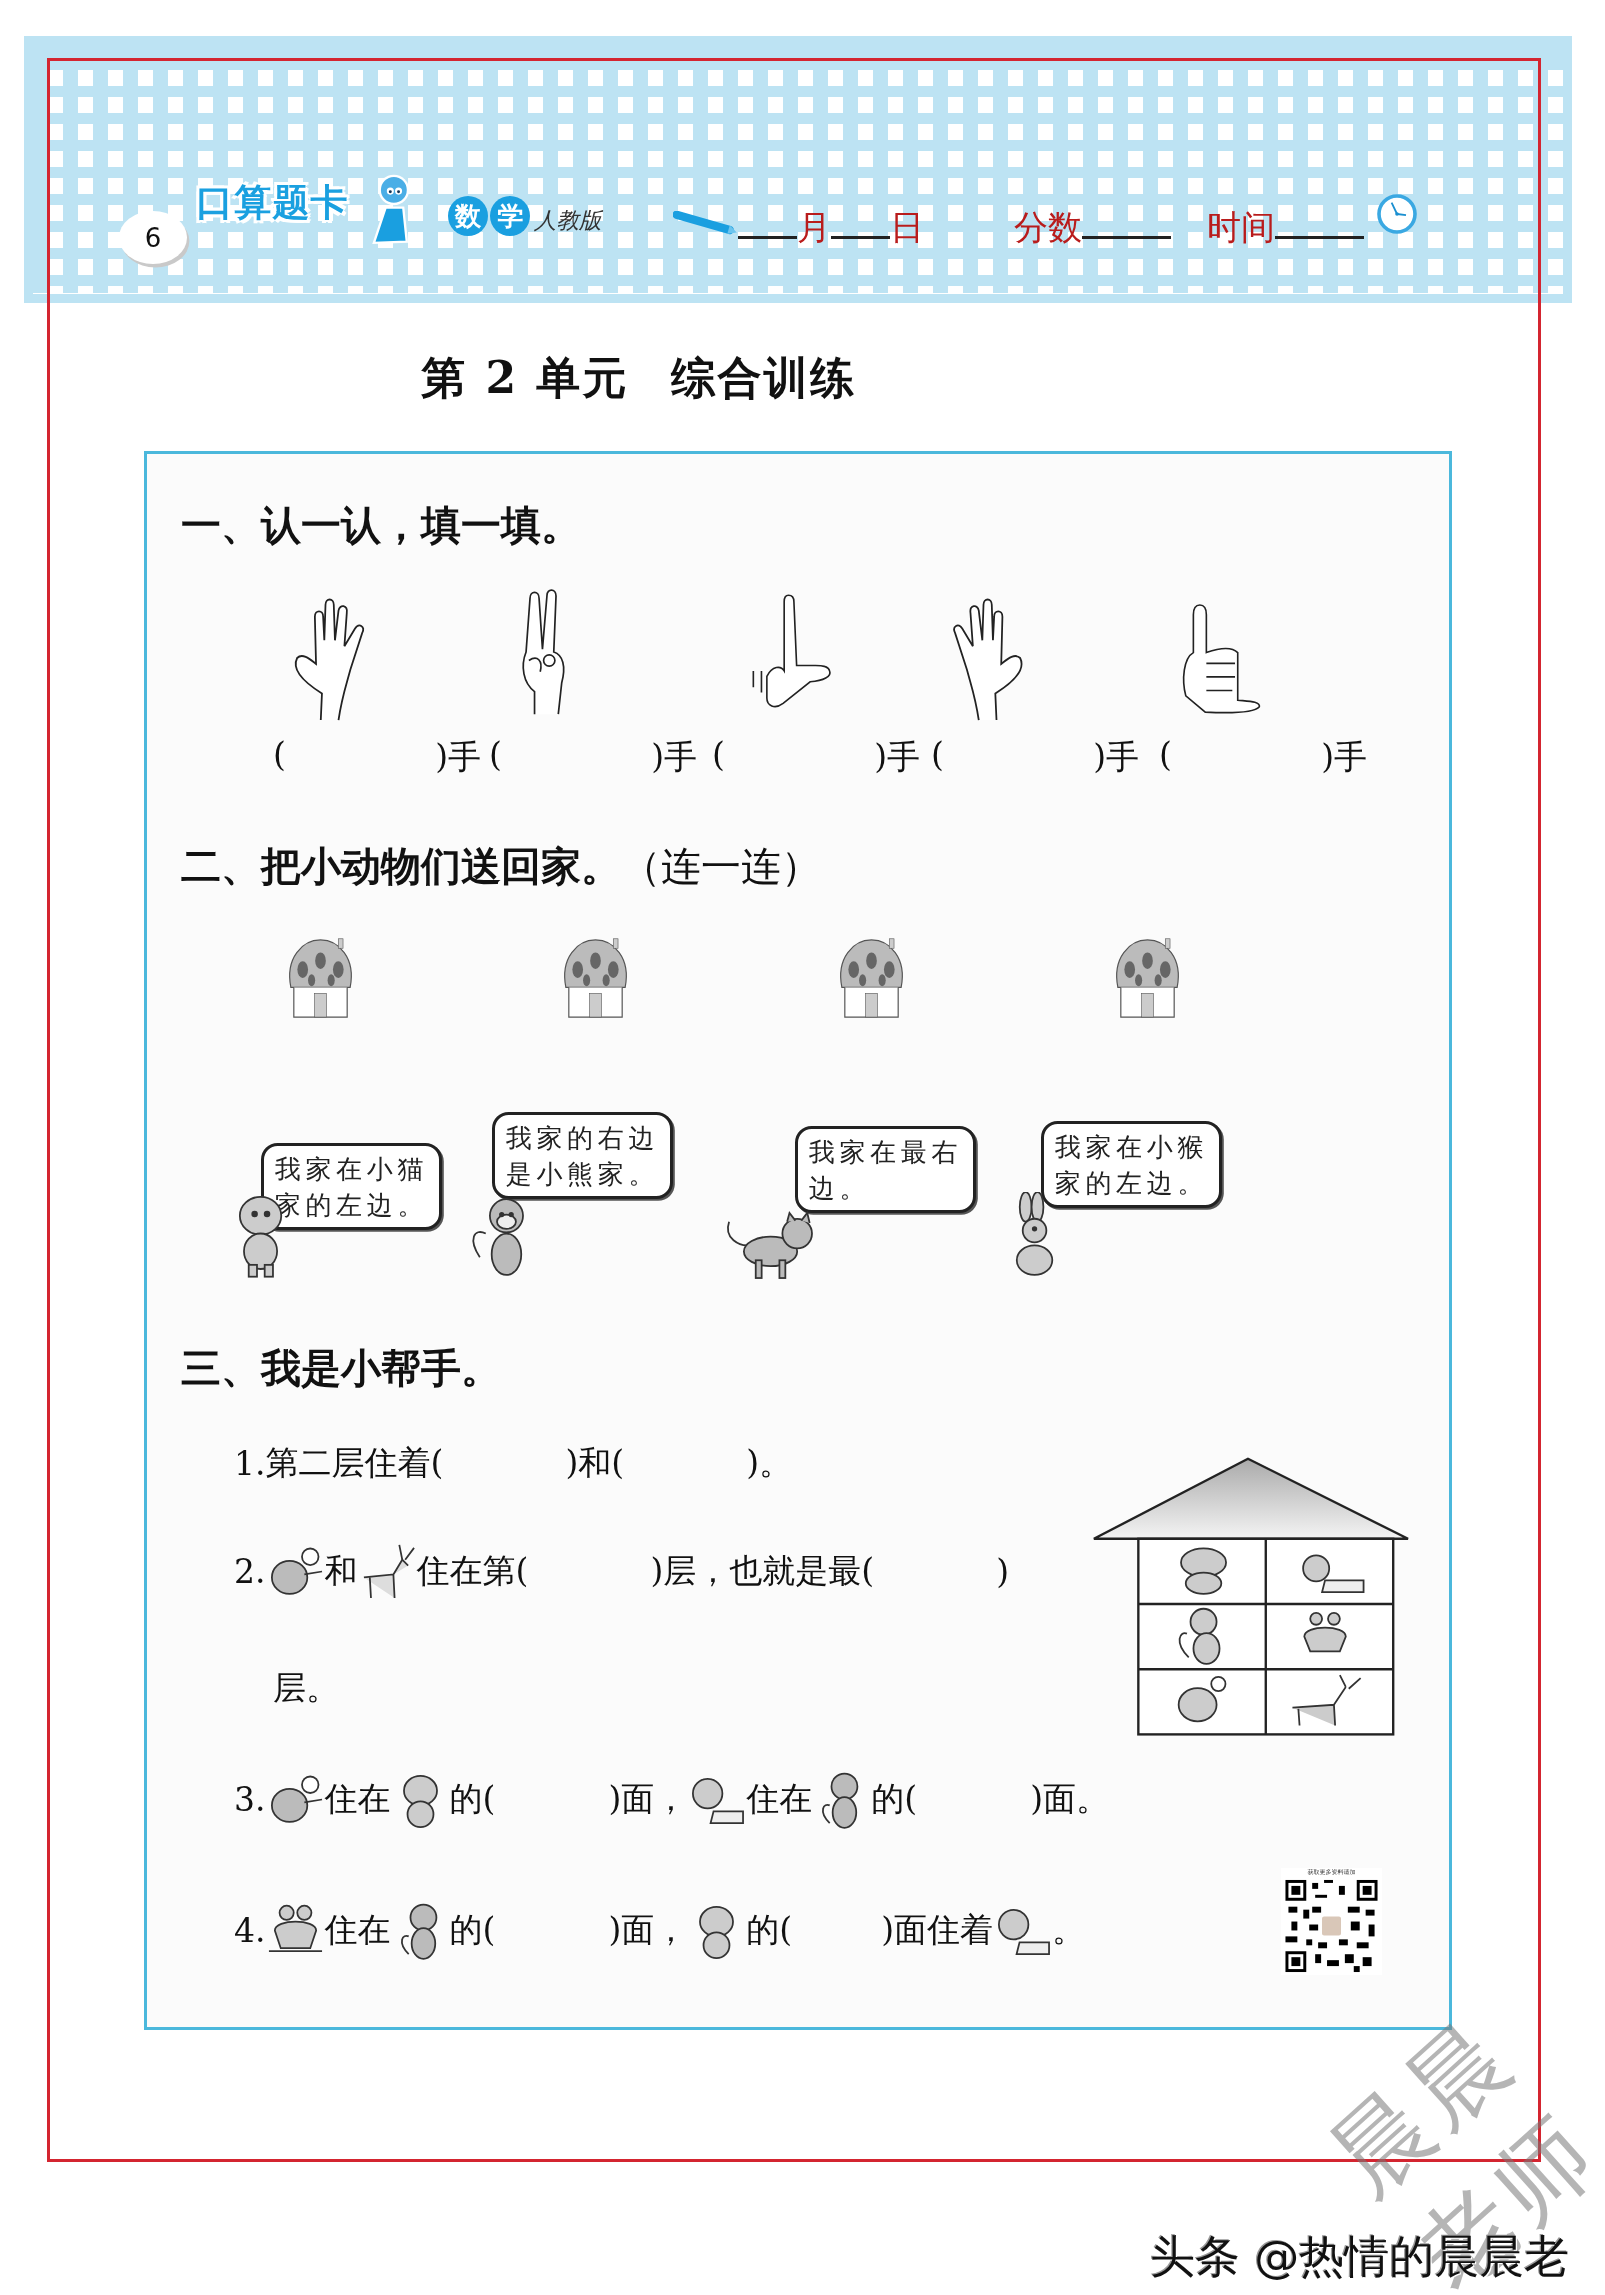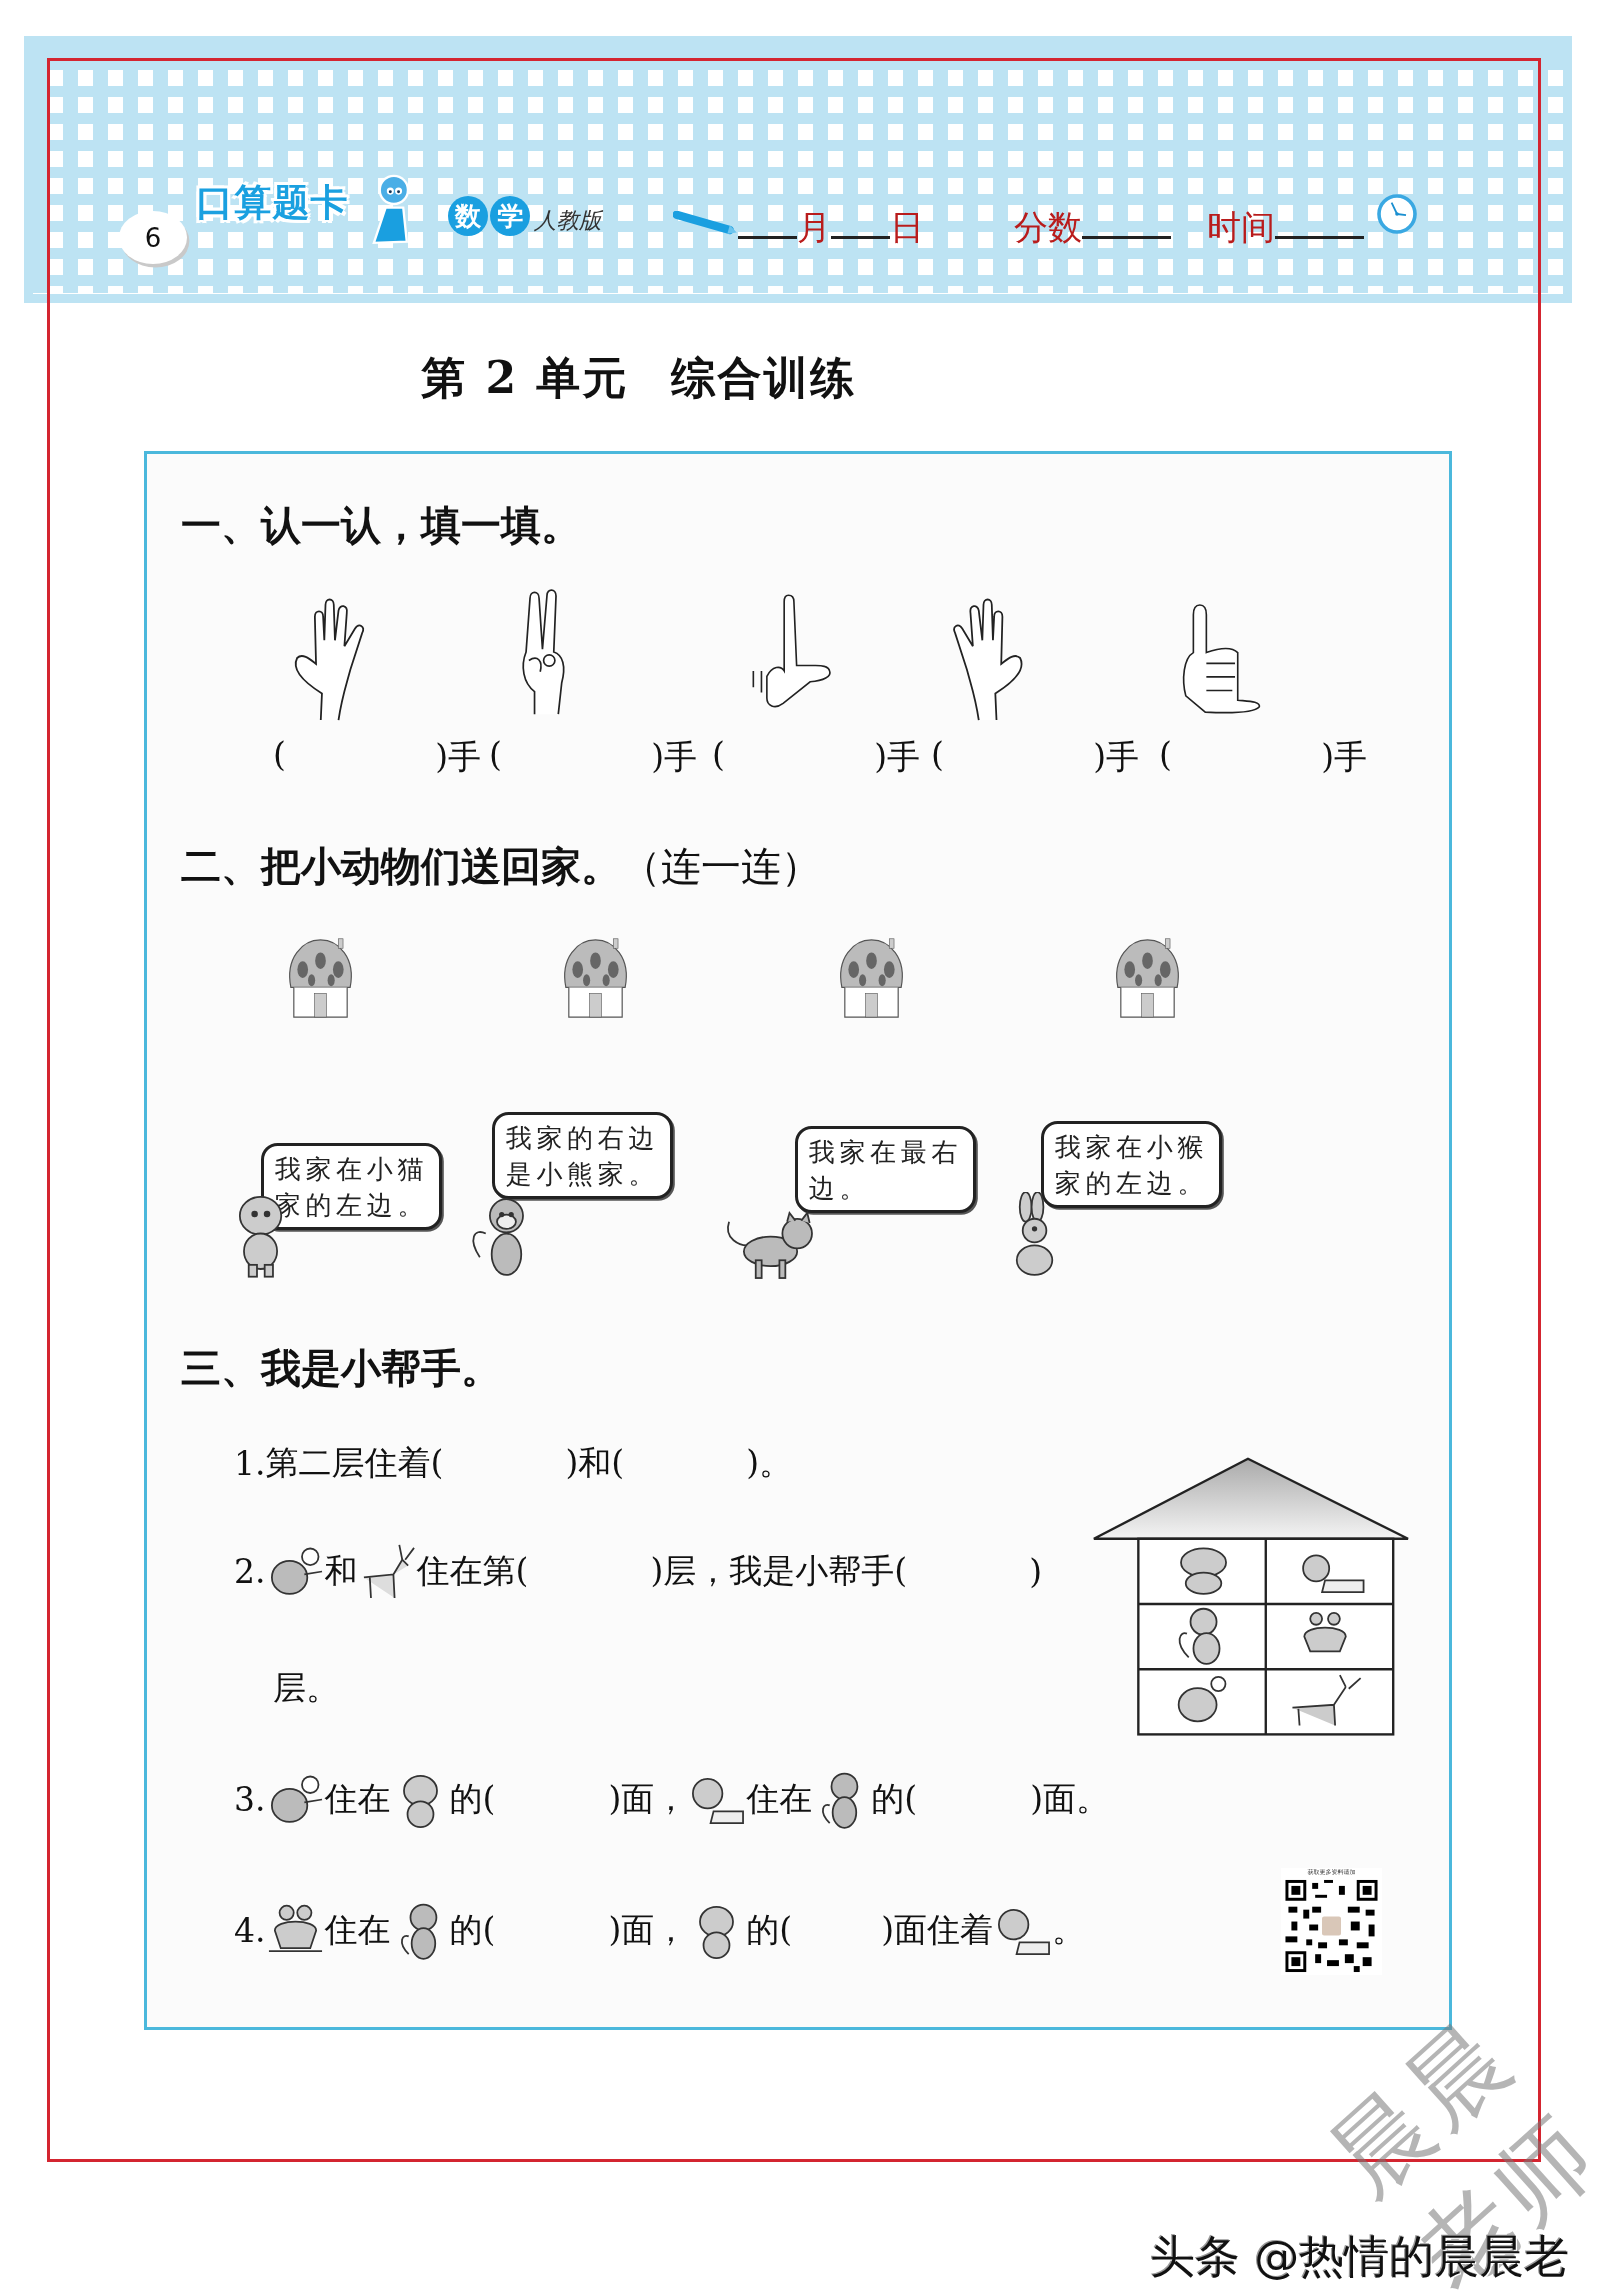--- a/index.html
+++ b/index.html
@@ -390,21 +390,21 @@
   <span class="inline-animal">
     <svg viewBox="0 0 100 100">
         <g fill="#ddd" stroke="#333" stroke-width="3">
           <path d="M10 60 L60 55 L62 95 M20 60 L22 95 M60 55 L75 30 L85 40"></path>
           <path d="M75 30 L70 5 M80 30 L95 10" fill="none"></path>
         </g>
       </svg>
   </span>
   <span>住在第(</span>
   <span class="blank-space" style="width:122px"></span>
-  <span>)层，我是小帮手(</span>
+  <span>)层，也就是最(</span>
   <span class="blank-space" style="width:122px"></span>
   <span>)</span>
 </div>
 <div class="abs q-line" style="left:273px;top:1666px;">层。</div>
 
 <div class="abs q-line" style="left:234px;top:1770px;">
   <span>3.</span>
   <span class="inline-animal">
     <svg viewBox="0 0 100 100">
         <g fill="#bbb" stroke="#333" stroke-width="3">

